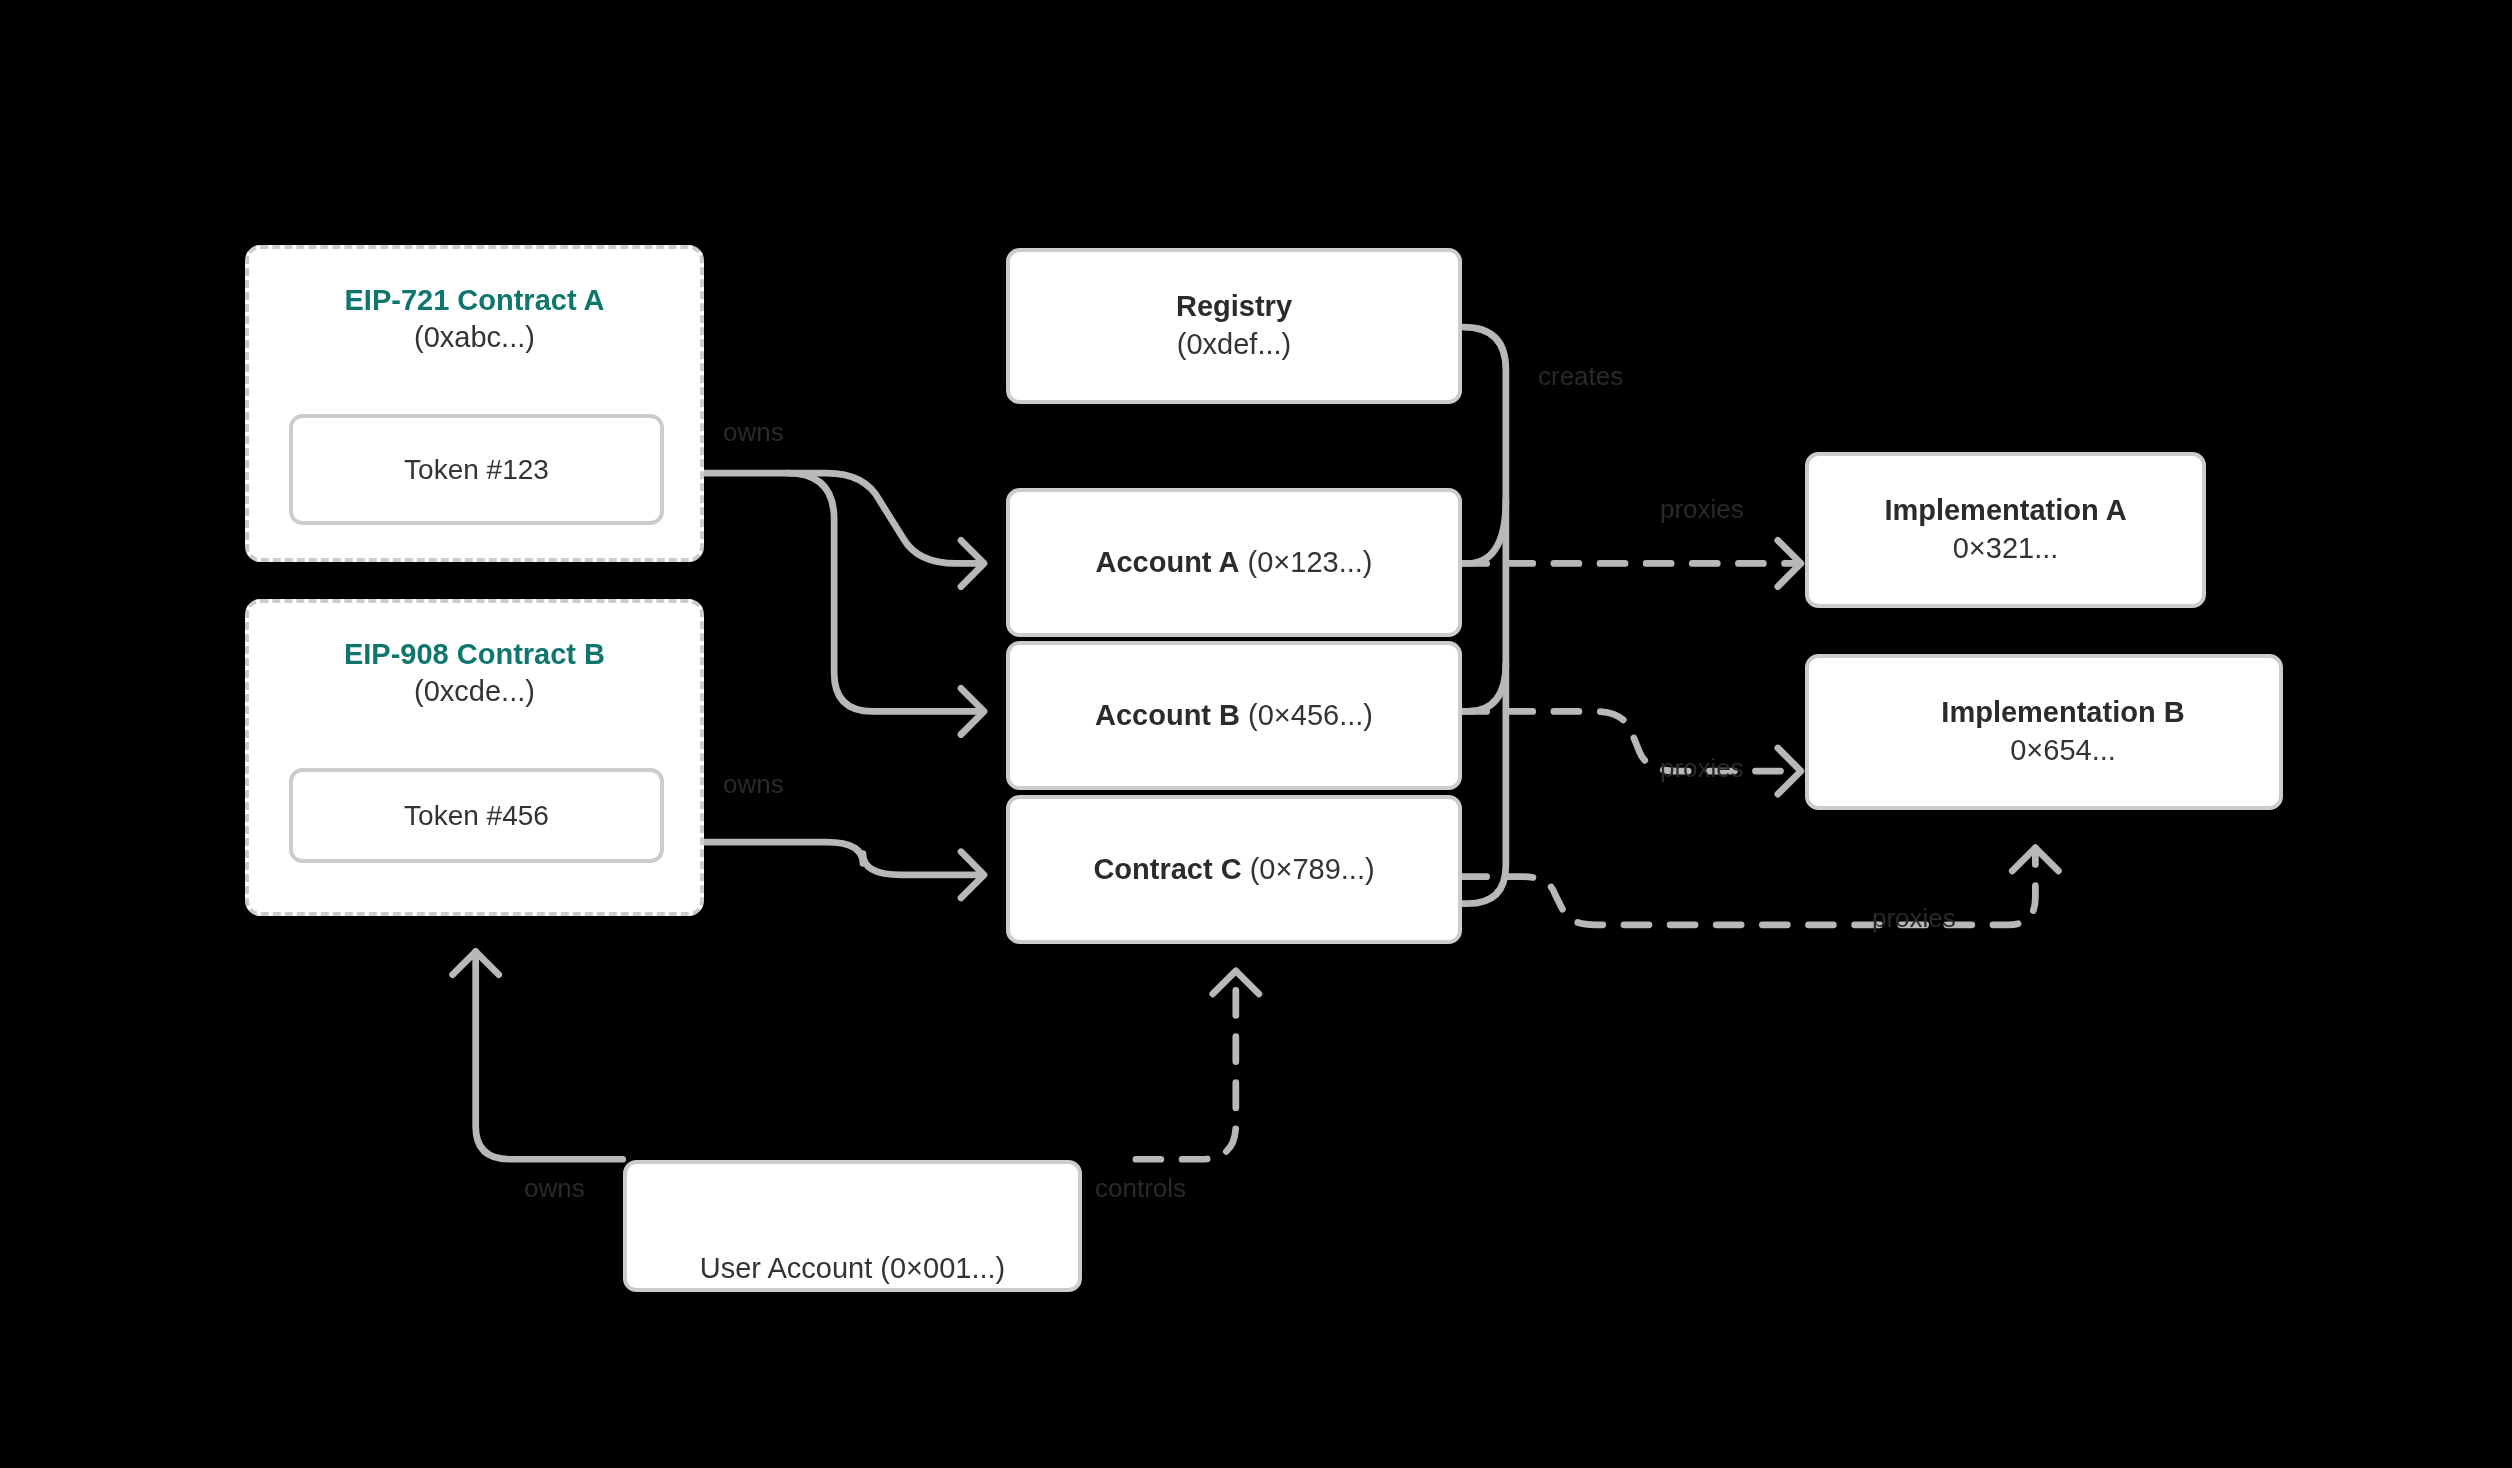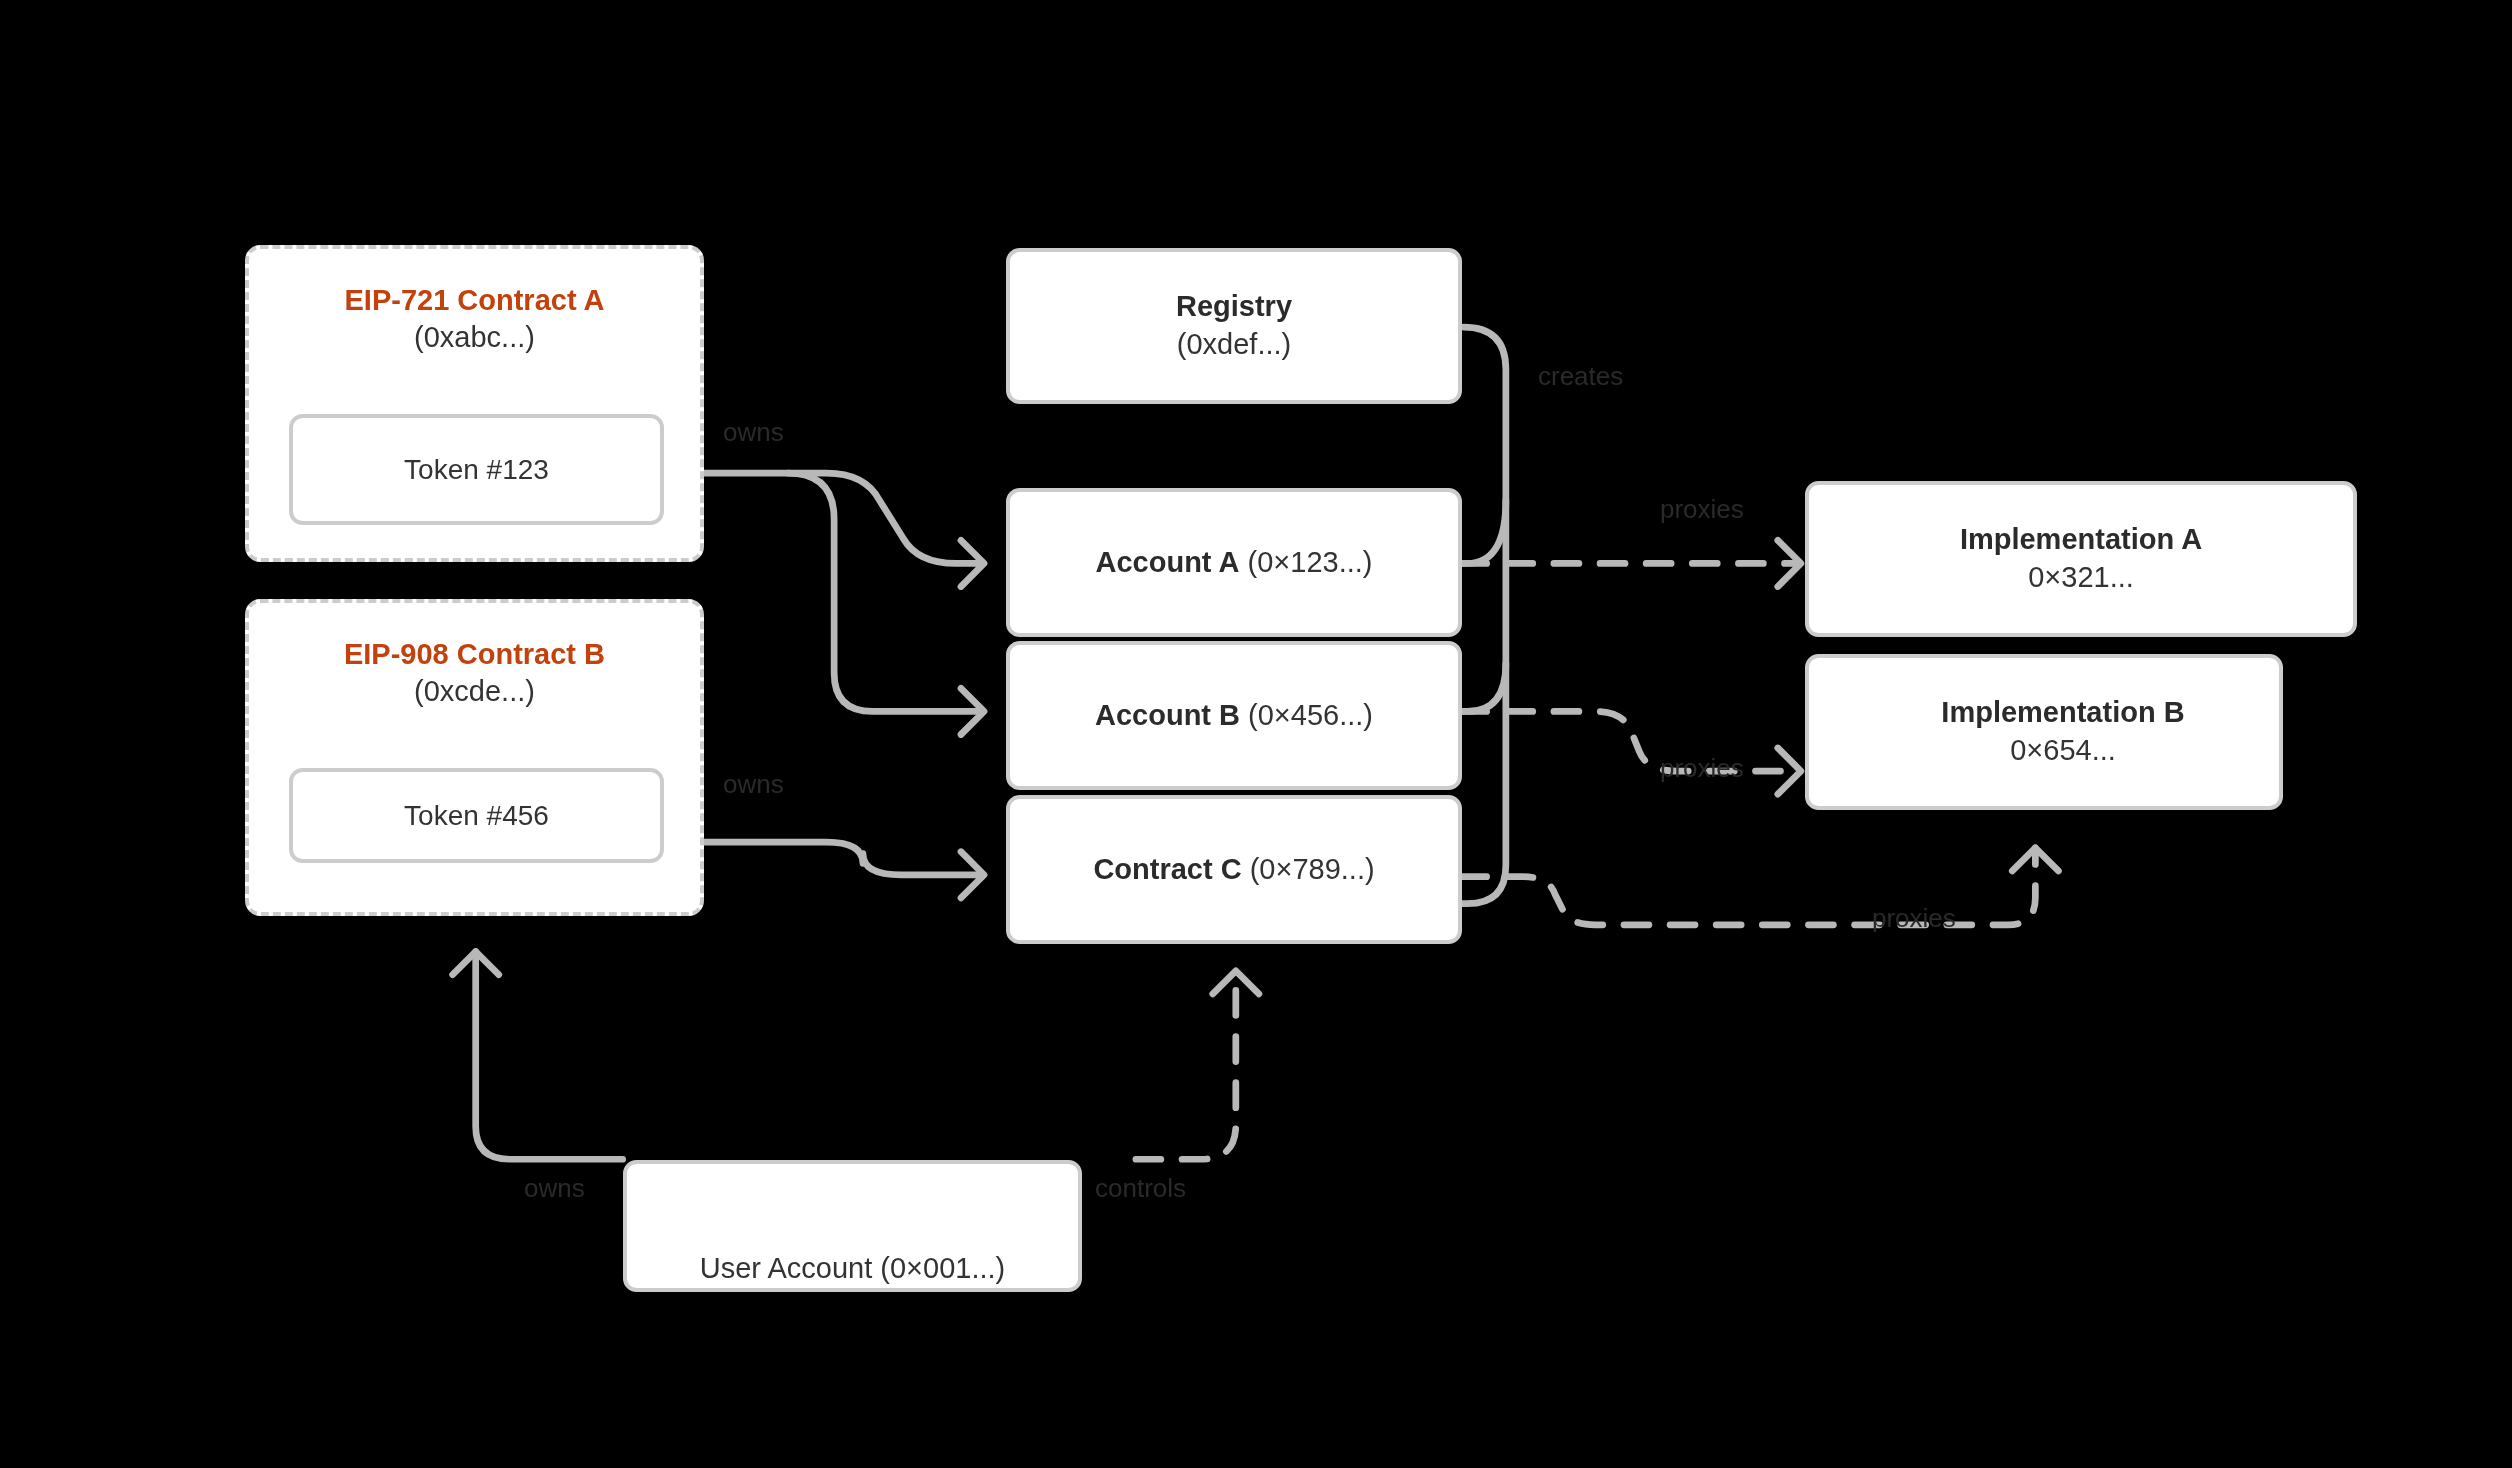--- a/index.html
+++ b/index.html
@@ -6,21 +6,21 @@
   body{width:2512px;height:1469px;position:relative;overflow:hidden;
        font-family:"Liberation Sans","DejaVu Sans",sans-serif;}
   #canvas{position:absolute;left:0;top:0;width:2512px;height:1469px;}
   svg.edges{position:absolute;left:0;top:0;width:2512px;height:1469px;pointer-events:none;}
 
   .node{position:absolute;box-sizing:border-box;background:#fff;border:4.8px solid #ccc;
         border-radius:13.5px;display:flex;flex-direction:column;align-items:center;
         justify-content:center;color:#333;text-align:center;}
   .grp{position:absolute;box-sizing:border-box;background:#fff;border:4.8px dashed #ccc;
        border-radius:15.4px;display:flex;flex-direction:column;align-items:center;}
-  .grp-title{font-weight:bold;font-size:29px;color:#c2410c;margin-top:33px;line-height:1.28;}
+  .grp-title{font-weight:bold;font-size:29px;color:#0f766e;margin-top:33px;line-height:1.28;}
   .grp-sub{font-size:29px;color:#333;line-height:1.28;}
   .token{box-sizing:border-box;background:#fff;border:4.8px solid #ccc;border-radius:13.5px;
          display:flex;align-items:center;justify-content:center;font-size:28px;color:#333;}
   .n-title{font-weight:bold;font-size:29px;color:#2b2b2b;line-height:1.3;}
   .n-sub{font-size:29px;color:#333;line-height:1.3;}
   .n-inline{font-size:29px;color:#333;line-height:1.3;}
   .n-inline b{font-weight:bold;color:#2b2b2b;}
   .edge-label{position:absolute;font-size:26px;color:#2a2a2a;white-space:nowrap;}
 </style>
 </head>
@@ -99,21 +99,21 @@
     </div>
   </div>
 
   <div class="node" style="left:1006px; top:795px; width:456px; height:149px;">
     <div class="n-inline">
       <b>Contract C</b>
       <span>(0×789...)</span>
     </div>
   </div>
 
-  <div class="node" style="left:1805px; top:481px; width:552px; height:156px;">
+  <div class="node" style="left:1805px; top:452px; width:401px; height:156px;">
     <div class="n-title">Implementation A</div>
     <div class="n-sub">0×321...</div>
   </div>
 
   <div class="node" style="left:1805px; top:654px; width:478px; height:156px;padding-left:38px;">
     <div class="n-title">Implementation B</div>
     <div class="n-sub">0×654...</div>
   </div>
 
   <div class="node" style="left:623px; top:1160px; width:459px; height:132px;justify-content:flex-end;">

